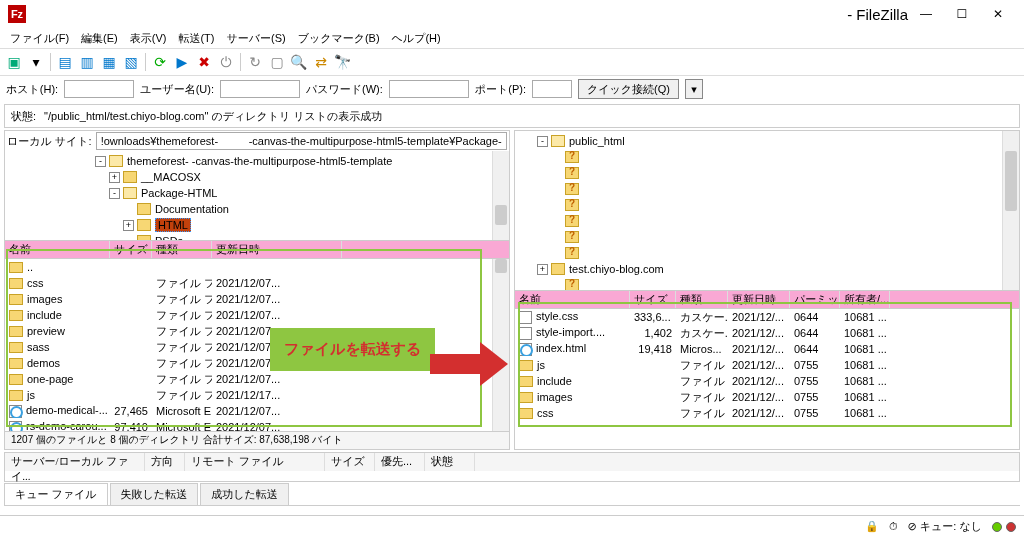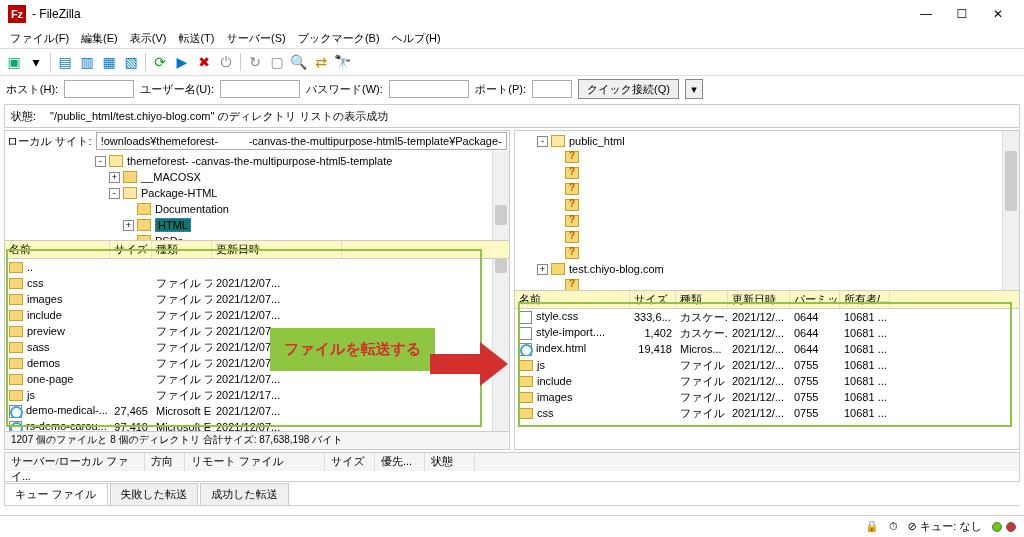--- a/index.html
+++ b/index.html
@@ -1,61 +1,61 @@
 <!DOCTYPE html>
 <html><head>
 <meta charset="utf-8">
 <style>
   * { box-sizing: border-box; margin: 0; padding: 0; }
   body { font-family: "Meiryo", "MS PGothic", sans-serif; font-size: 11px; color: #000; background: #fff; width: 1024px; height: 537px; overflow: hidden; position: relative; }
   
   
   .titlebar { height: 28px; display: flex; align-items: center; padding: 0 8px; }
   .titlebar .logo { width: 18px; height: 18px; background: #b00; color: #fff; font-weight: bold; text-align: center; line-height: 18px; margin-right: 6px; font-size: 11px; }
-  .titlebar .title { flex: 1; font-size: 12px; }
+  .titlebar .title { flex: 1; font-size: 15px; text-align: right; }
   .titlebar .winbtn { width: 36px; height: 26px; display: flex; align-items: center; justify-content: center; font-size: 12px; cursor: pointer; }
   
   
   .menubar { height: 20px; display: flex; align-items: center; padding: 0 4px; font-size: 11px; }
   .menubar span { padding: 2px 6px; cursor: pointer; }
   
   
   .toolbar { height: 28px; display: flex; align-items: center; padding: 2px 4px; border-top: 1px solid #ddd; border-bottom: 1px solid #ddd; gap: 2px; }
   .toolbar .tbtn { width: 20px; height: 20px; display: flex; align-items: center; justify-content: center; border: 1px solid transparent; cursor: pointer; font-size: 14px; }
   .toolbar .sep { width: 1px; height: 18px; background: #ccc; margin: 0 2px; }
   
   
   .quickbar { height: 26px; display: flex; align-items: center; padding: 2px 6px; gap: 6px; font-size: 11px; }
   .quickbar input { height: 18px; border: 1px solid #aaa; padding: 0 3px; font-size: 11px; }
   .quickbar button { height: 20px; padding: 0 8px; font-size: 11px; border: 1px solid #888; background: #f0f0f0; cursor: pointer; }
   
   
   .msglog { height: 24px; border: 1px solid #ccc; margin: 2px 4px; padding: 2px 6px; display: flex; align-items: center; font-size: 11px; background: #fff; }
-  .msglog .label { margin-right: 14px; text-align: right; }
+  .msglog .label { margin-right: 8px; text-align: right; }
   
   
   .panes { display: flex; height: 320px; margin: 0 4px; gap: 4px; }
   .pane { flex: 1; display: flex; flex-direction: column; border: 1px solid #ccc; min-width: 0; }
   
   .sitebar { height: 20px; display: flex; align-items: center; padding: 0 2px; font-size: 11px; }
   .sitebar .lbl { margin-right: 4px; white-space: nowrap; }
   .sitebar input { flex: 1; height: 18px; border: 1px solid #aaa; padding: 0 4px; font-size: 11px; min-width: 0; }
   
   .tree { height: 90px; overflow: auto; border-bottom: 1px solid #ccc; padding: 2px 0; font-size: 11px; position: relative; }
   .tree-line { display: flex; align-items: center; height: 16px; padding-left: 4px; white-space: nowrap; }
   .tree-line .exp { width: 11px; height: 11px; border: 1px solid #888; text-align: center; line-height: 8px; font-size: 9px; margin-right: 3px; background: #fff; }
   .tree-line .noexp { width: 11px; height: 11px; margin-right: 3px; }
   .tree-line .fold { width: 14px; height: 12px; background: #f7d774; border: 1px solid #c9a227; margin-right: 4px; }
   .tree-line .fold.open { background: #fce9a8; }
   .tree-line .fold.q { background: #f7d774; position: relative; }
   .tree-line .fold.q::after { content: "?"; position: absolute; left: 3px; top: -2px; font-size: 10px; color: #c06000; font-weight: bold; }
   .tree-line.sel { }
-  .tree-line.sel .txt { background: #0f766e; border: 1px dotted #3399ff; padding: 0 2px; }
-  
-  .listhdr { height: 18px; background: #fef9c3; border-bottom: 1px solid #ccc; display: flex; font-size: 11px; }
+  .tree-line.sel .txt { background: #c2410c; border: 1px dotted #3399ff; padding: 0 2px; }
+  
+  .listhdr { height: 18px; background: #f9a8d4; border-bottom: 1px solid #ccc; display: flex; font-size: 11px; }
   .listhdr span { border-right: 1px solid #ddd; padding: 1px 4px; overflow: hidden; white-space: nowrap; }
   
   .filelist { flex: 1; overflow: auto; font-size: 11px; background: #fff; position: relative; }
   .filelist .row { display: flex; height: 16px; align-items: center; white-space: nowrap; }
   .filelist .cell { padding: 0 4px; overflow: hidden; }
   .filelist .fold { width: 14px; height: 11px; background: #f7d774; border: 1px solid #c9a227; margin-right: 4px; display: inline-block; vertical-align: middle; }
   .filelist .file { width: 13px; height: 13px; background: #fff; border: 1px solid #888; margin-right: 4px; display: inline-block; vertical-align: middle; position: relative; }
   .filelist .file.edge::before { content: ""; position: absolute; width: 9px; height: 9px; border: 2px solid #3aa0e0; border-radius: 50%; left: 0; top: 0; }
   
   .status-strip { height: 18px; border-top: 1px solid #ccc; font-size: 10px; padding: 1px 6px; background: #f5f5f5; white-space: nowrap; overflow: hidden; }

